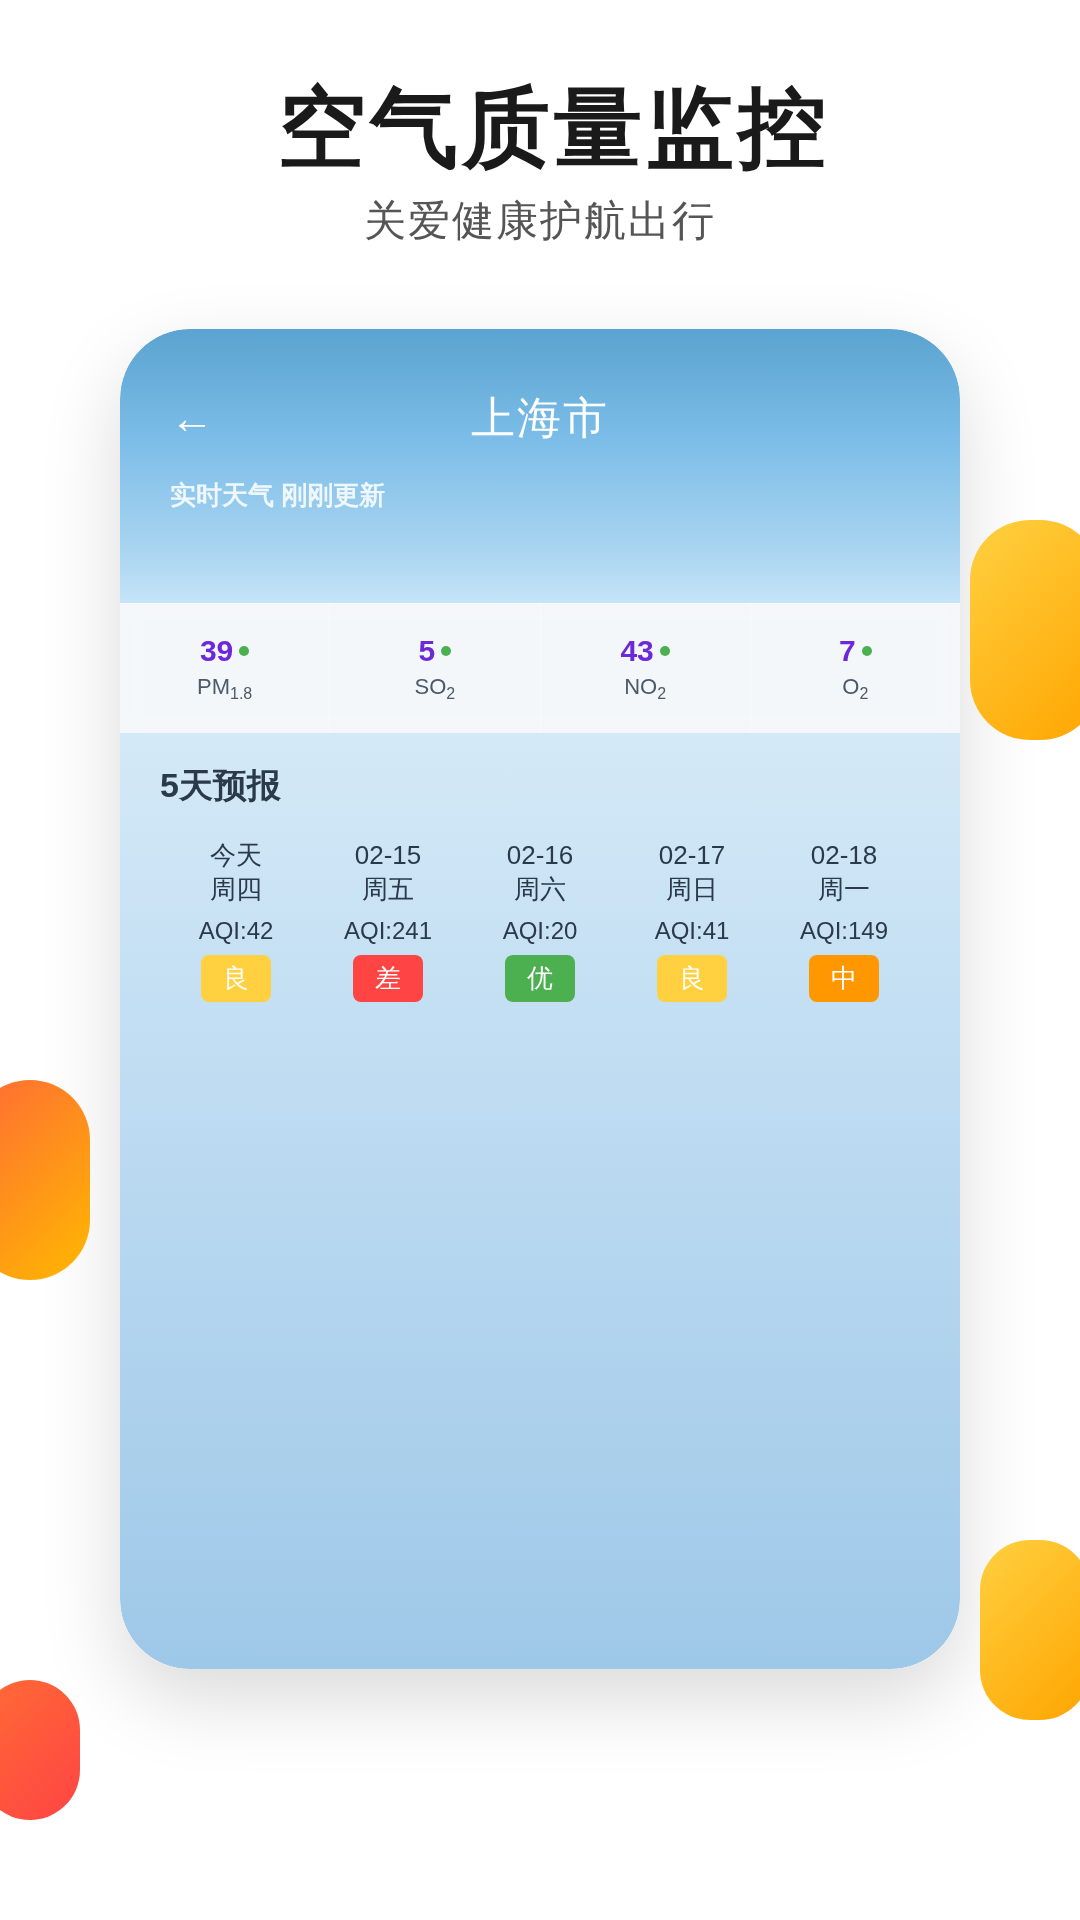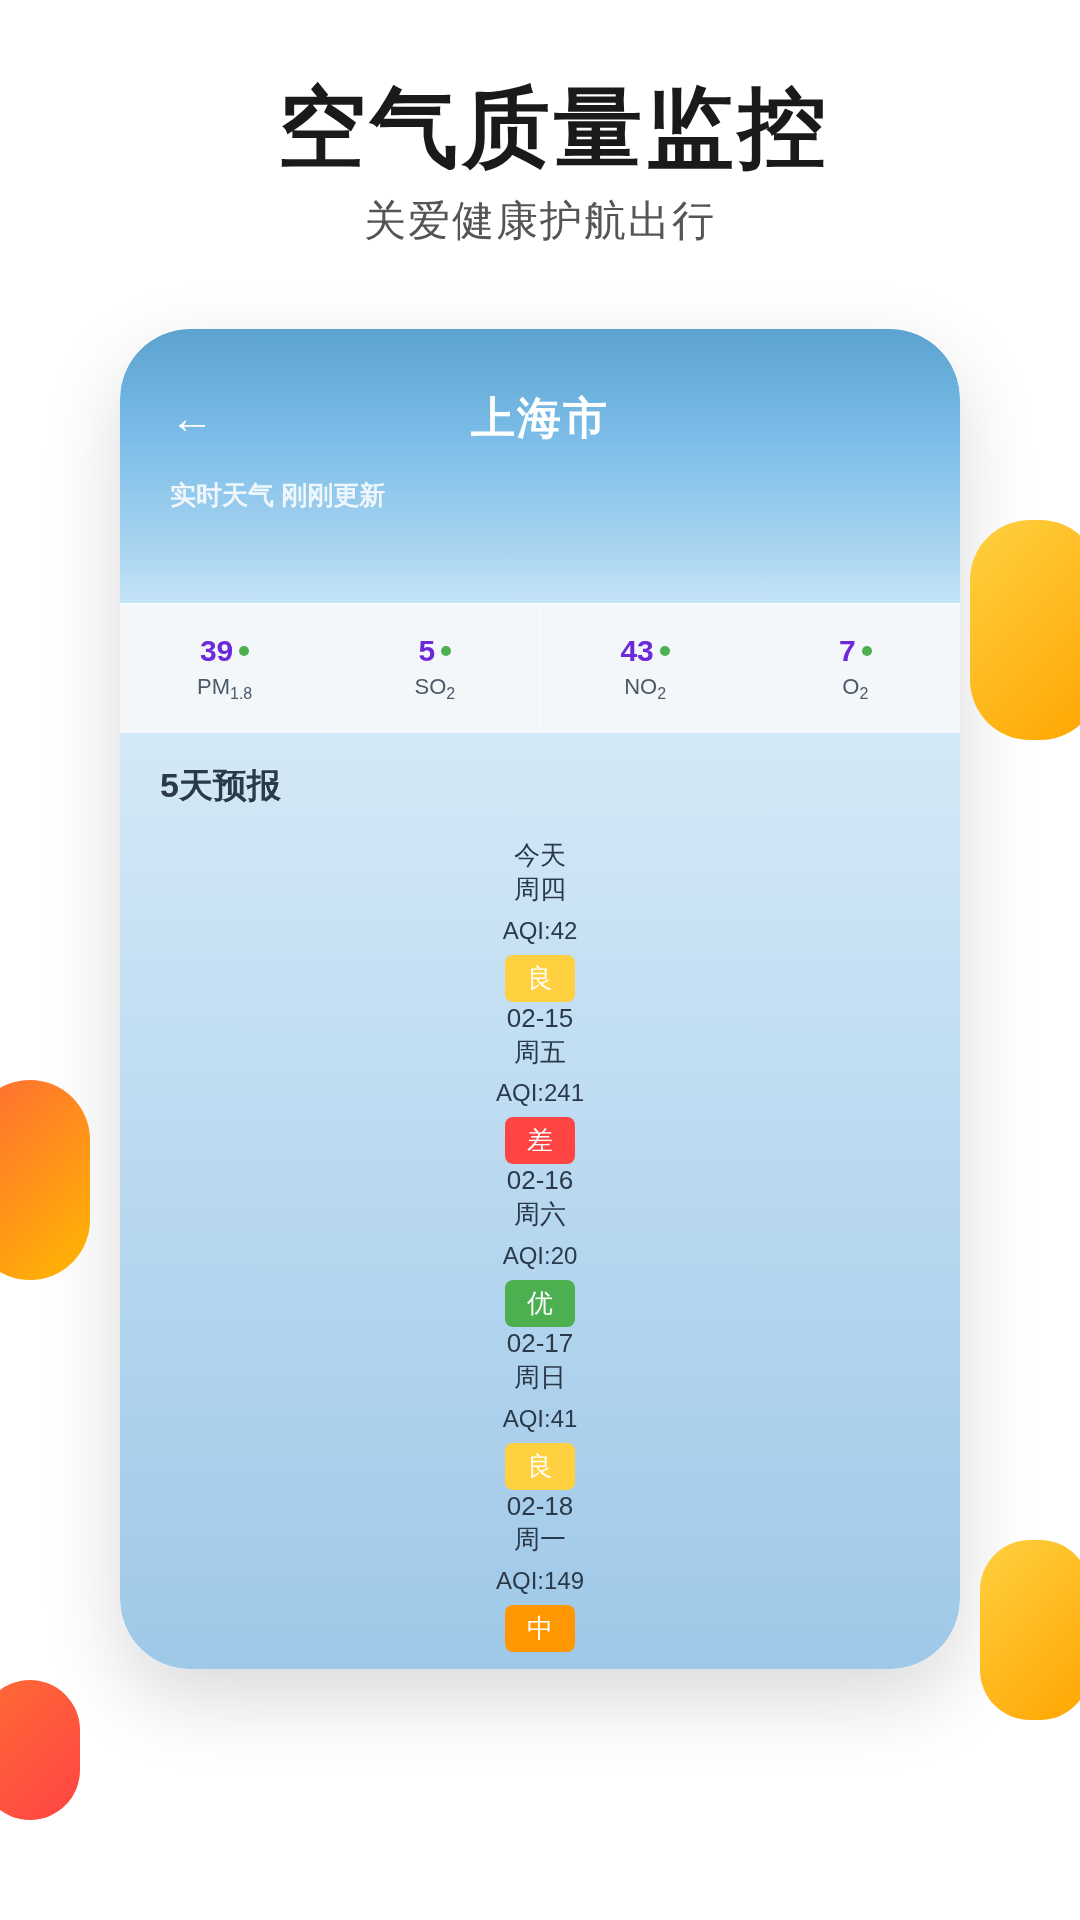--- a/index.html
+++ b/index.html
@@ -123,21 +123,21 @@
     .back-btn {
       position: absolute;
       left: 0;
       font-size: 44px;
       color: #ffffff;
       cursor: pointer;
     }
 
     .city-name {
       font-size: 44px;
-      font-weight: 700;
+      font-weight: 400;
       color: #ffffff;
       letter-spacing: 2px;
     }
 
     .update-info {
       width: 100%;
       font-size: 26px;
       color: rgba(255,255,255,0.85);
       margin-bottom: 40px;
       font-weight: bold;
@@ -248,21 +248,21 @@
 
     .forecast-title {
       font-size: 34px;
       font-weight: 600;
       color: #2a3a4a;
       margin-bottom: 30px;
     }
 
     .forecast-grid {
       display: flex;
-      flex-direction: column;
+      flex-direction: row;
     }
 
     .forecast-item {
       flex: 1;
       display: flex;
       flex-direction: column;
       align-items: center;
       gap: 10px;
     }
 

